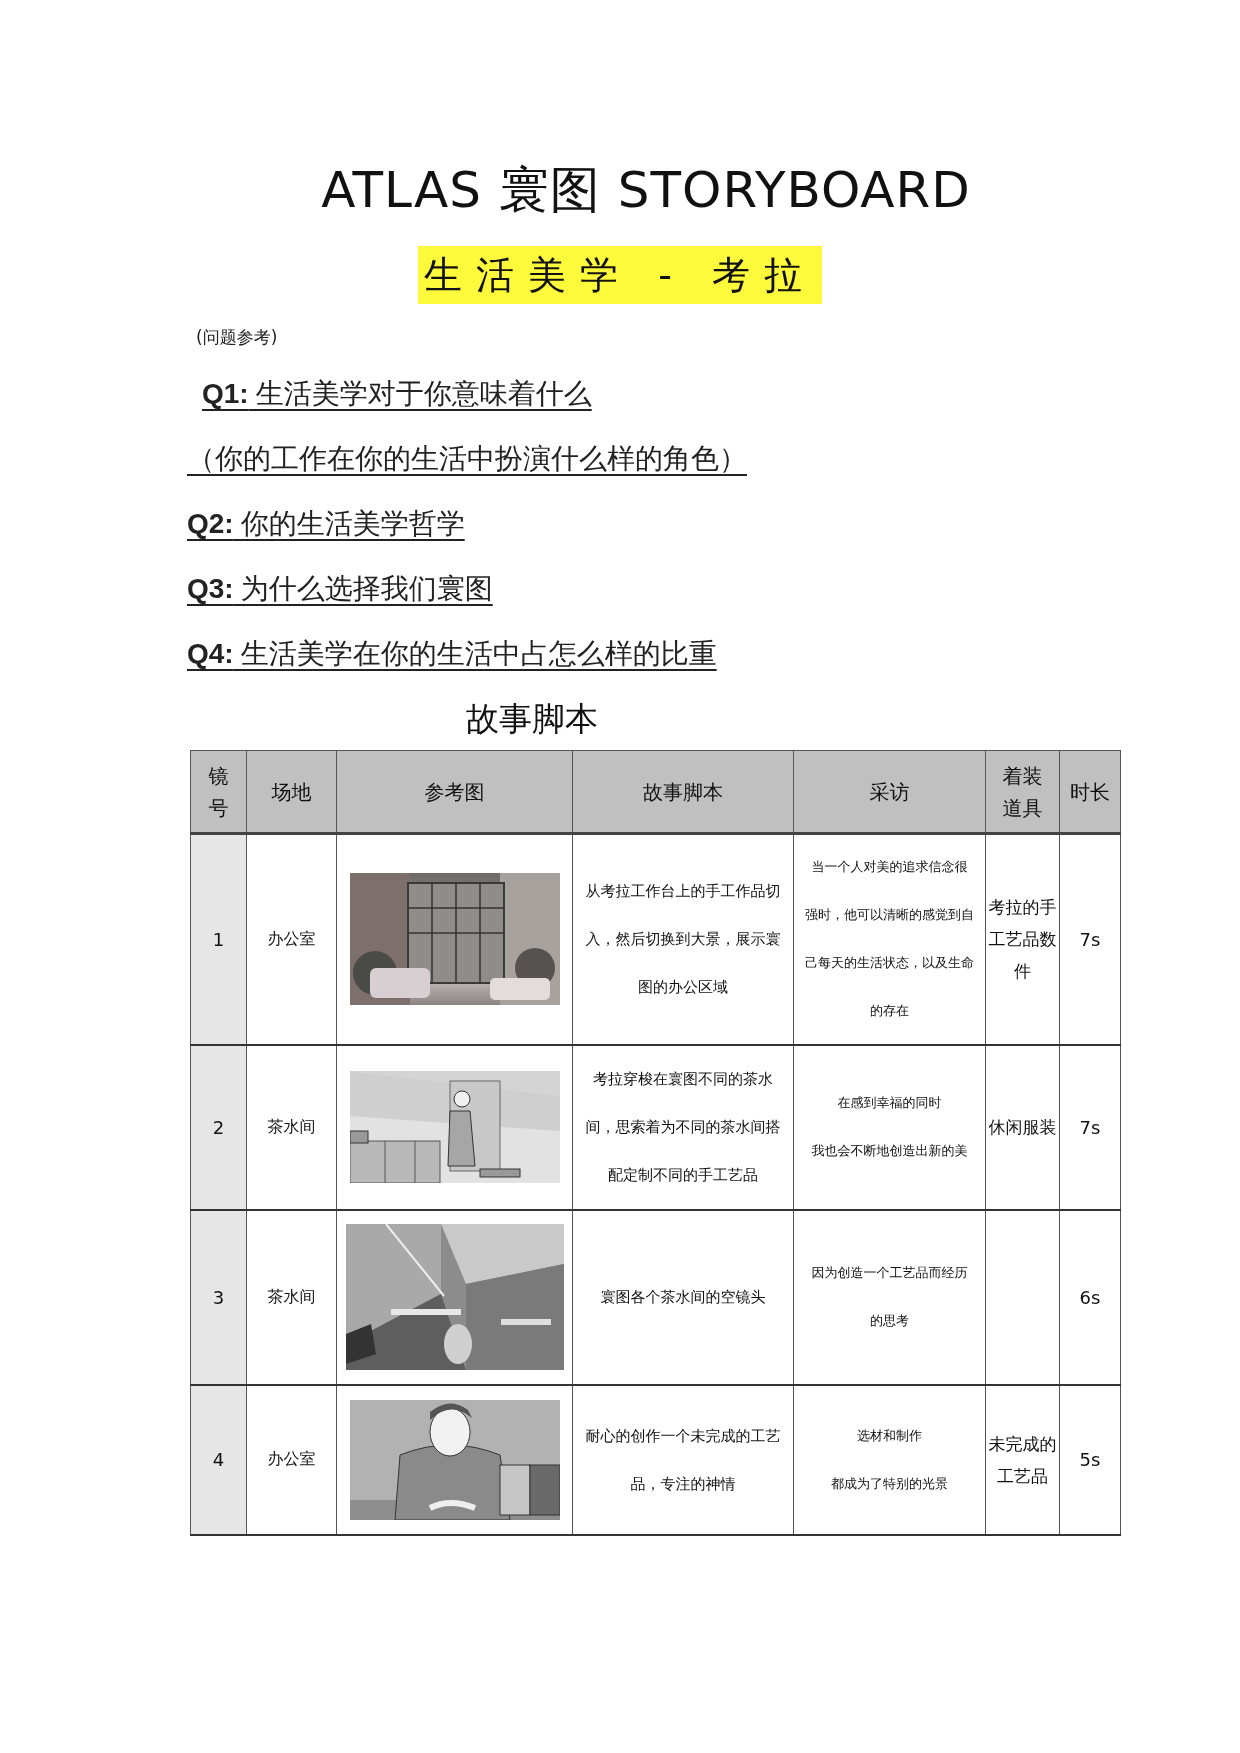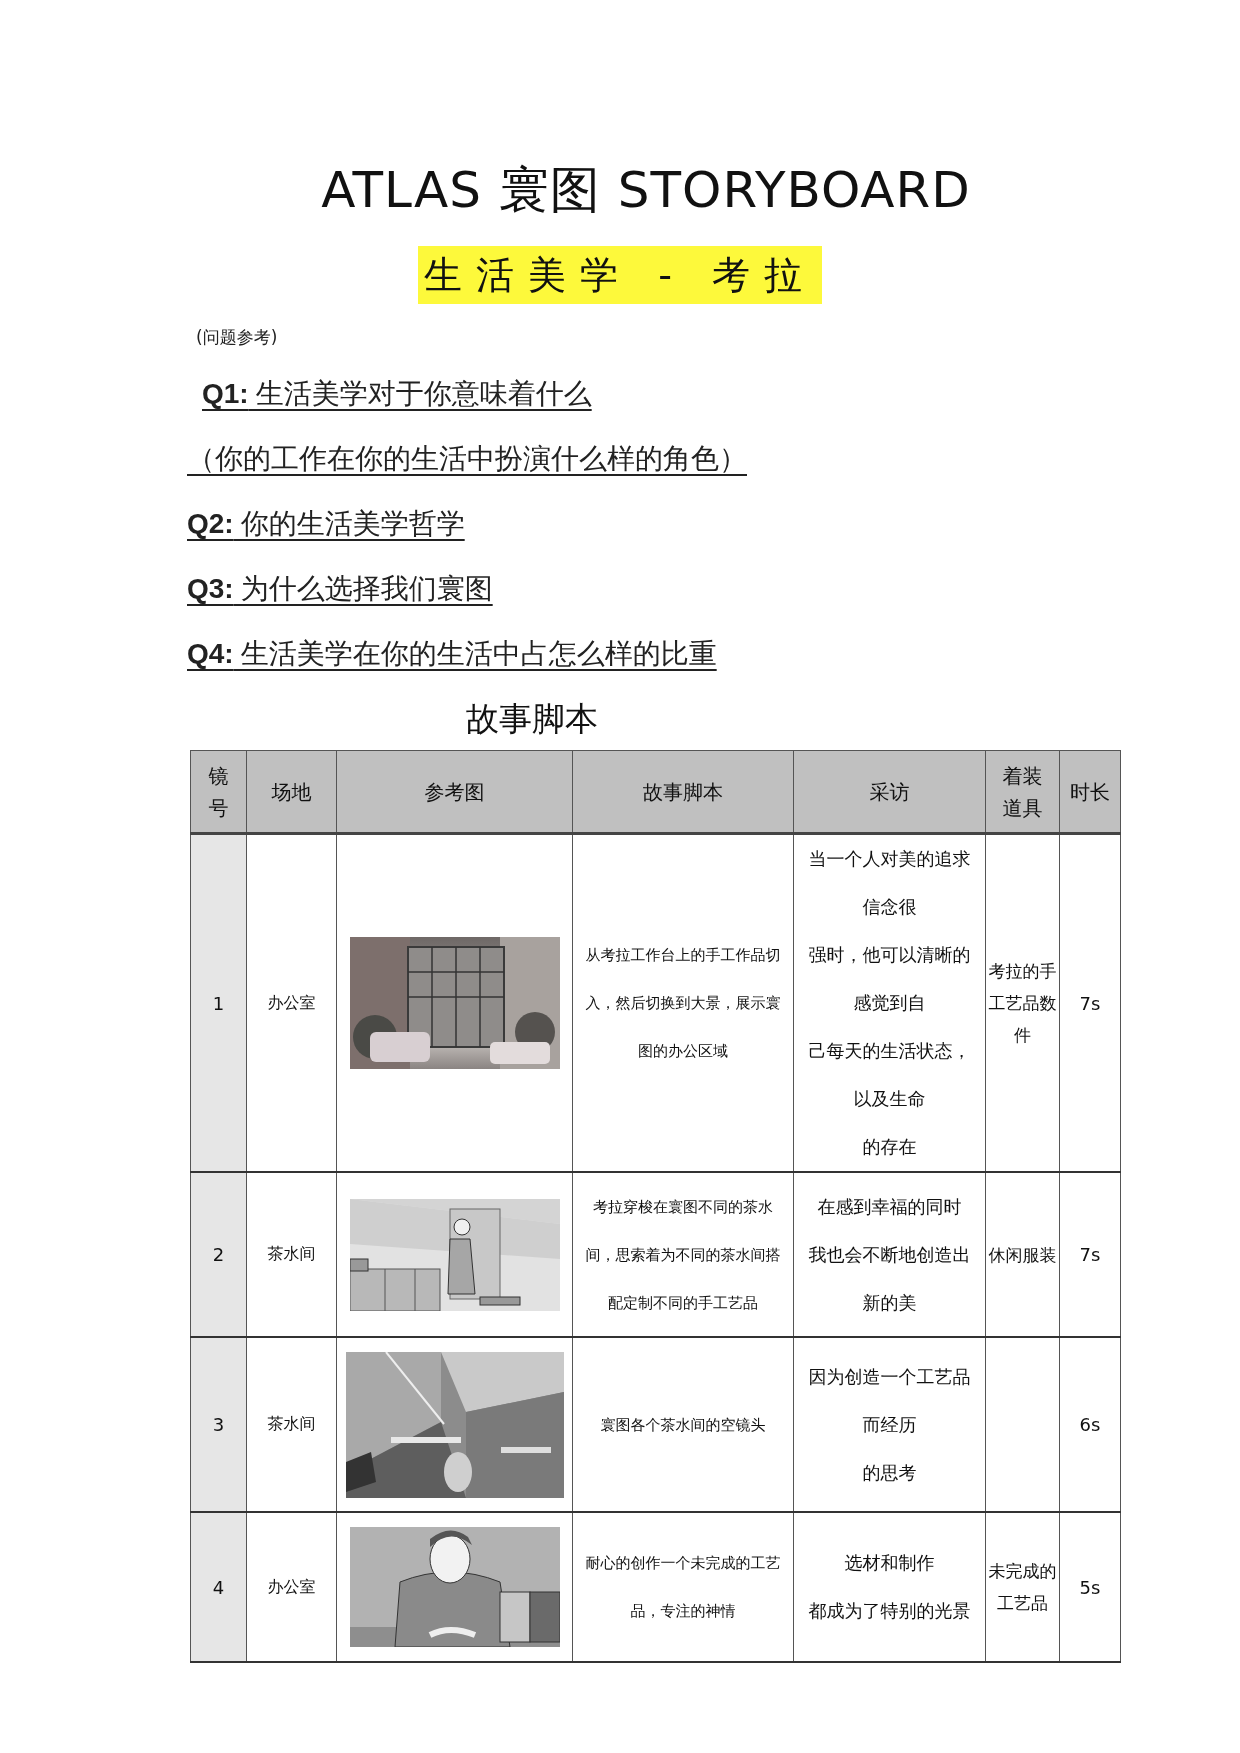--- a/index.html
+++ b/index.html
@@ -24,21 +24,21 @@
   table.sb { position: absolute; top: 750px; left: 190px; width: 930px; border-collapse: collapse;
              table-layout: fixed; }
   table.sb th, table.sb td { border: 1px solid #555; text-align: center; vertical-align: middle;
                              padding: 0; }
   table.sb th { background: #c0c0c0; font-weight: normal; font-size: 20px; line-height: 32px;
                 height: 81px; }
   table.sb thead tr { border-bottom: 3px solid #444; }
   table.sb td.no { background: #e6e6e6; font-size: 18px; }
   table.sb td.loc { font-size: 16px; }
   table.sb td.content { font-size: 15px; line-height: 48px; padding: 0 6px; }
-  table.sb td.interview { font-size: 18px; line-height: 48px; padding: 0 6px; }
+  table.sb td.interview { font-size: 13px; line-height: 48px; padding: 0 6px; }
   table.sb td.props { font-size: 17px; line-height: 32px; }
   table.sb td.dur { font-size: 18px; }
   table.sb tbody tr { border-bottom: 2px solid #333; }
   .pic { display: block; margin: 0 auto; position: relative; overflow: hidden; }
   .line { display: block; }
 </style>
 </head>
 <body>
 
 <div class="title">ATLAS 寰图 STORYBOARD</div>

